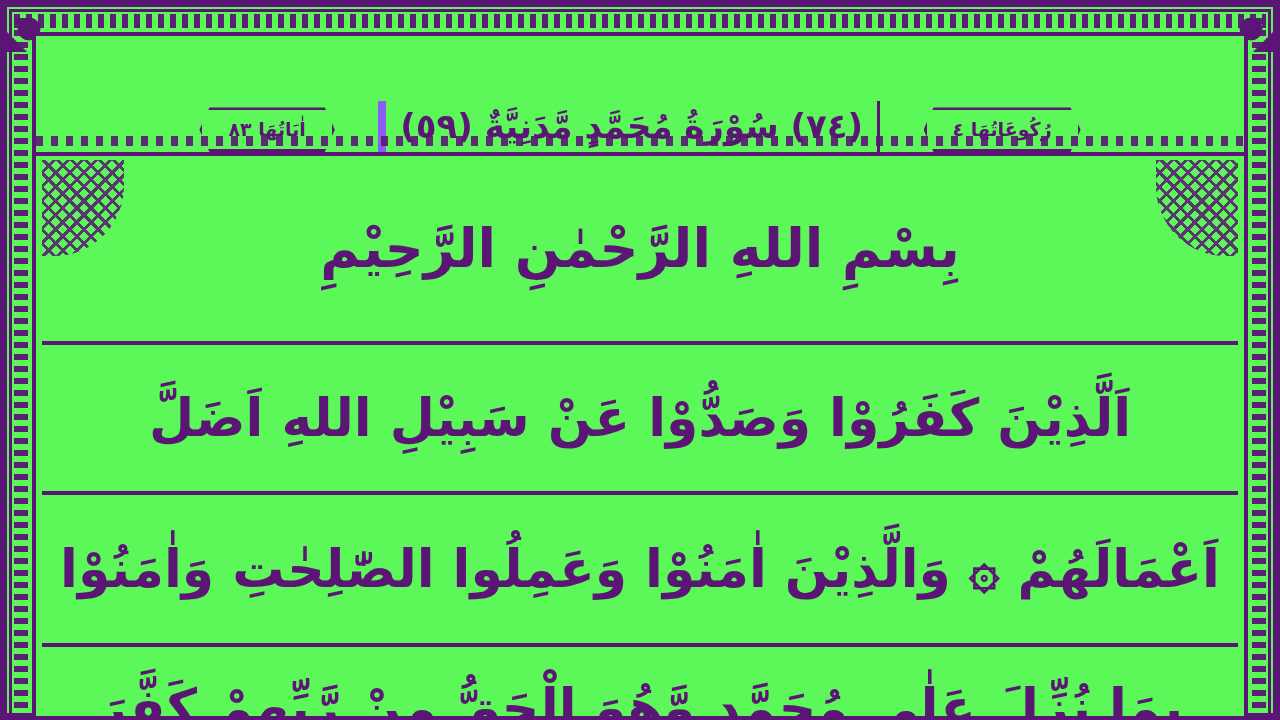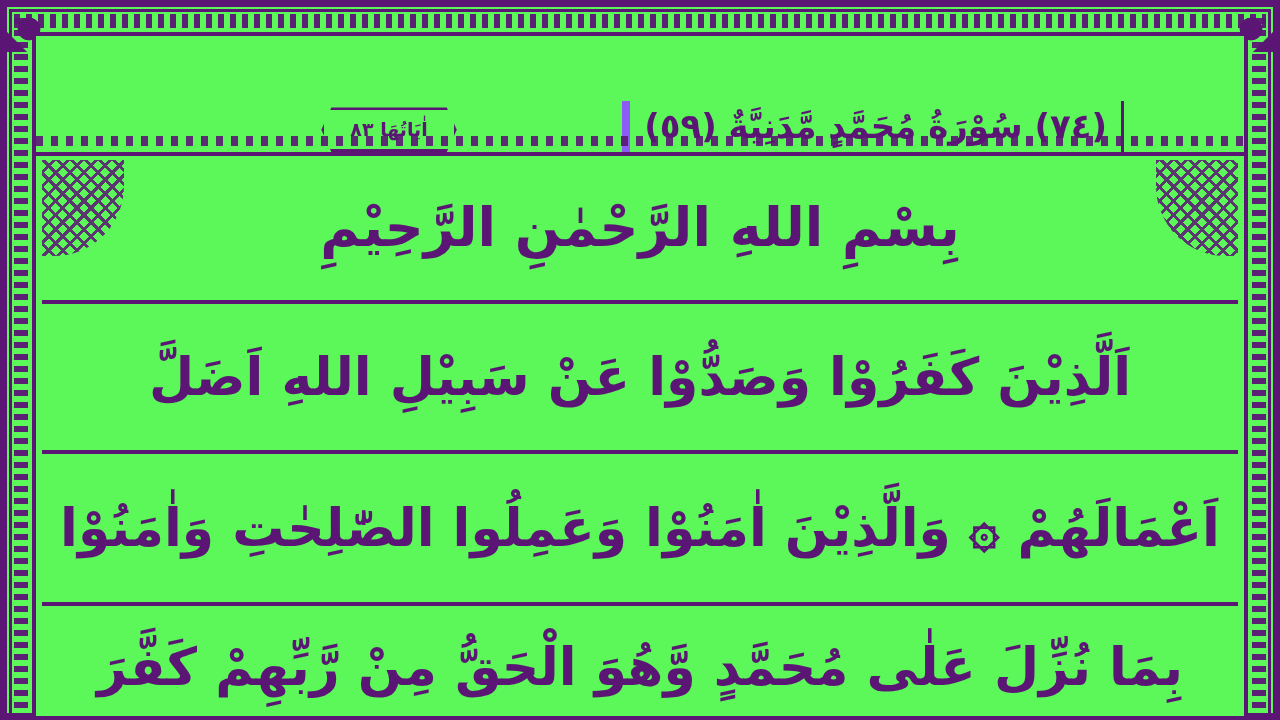--- a/index.html
+++ b/index.html
@@ -173,21 +173,21 @@
     align-items: center;
     justify-content: center;
     overflow: hidden;
   }
   .line .arabic {
     font-size: 52px;
     font-weight: bold;
     line-height: 1.25;
     padding: 0 10px;
   }
-  .line.bismillah { height: 148px; }
+  .line.bismillah { height: 189px; }
   .line.bismillah .arabic { font-size: 54px; }
   .line.l1 { height: 150px; text-align: center; }
   .line.l2 { height: 152px; }
   .line.l3 { height: 120px; border-bottom: none; }
   .line.l3 .arabic { position: relative; top: 1px; }
 
   
   .panel-side {
     position: absolute;
     top: 120px; bottom: 0;
@@ -231,20 +231,25 @@
       <div class="hdr-side">
         <div class="side-cart">
           <span class="arabic title-small">اٰيَاتُهَا ٣٨</span>
         </div>
       </div>
 
       <div class="hdr-cartouche">
         <span class="arabic title-main">(٤٧) سُوْرَةُ مُحَمَّدٍ مَّدَنِيَّةٌ (٩٥)</span>
       </div>
 
+      <div class="hdr-side">
+        <div class="side-cart">
+          <span class="arabic title-small">رُكُوعَاتُهَا ٤</span>
+        </div>
+      </div>
 
       <div class="hdr-orn"></div>
 
       <div class="hdr-top-dots"></div>
     </div>
 
     <div class="arch left"></div>
     <div class="arch right"></div>
 
     <div class="lines">

